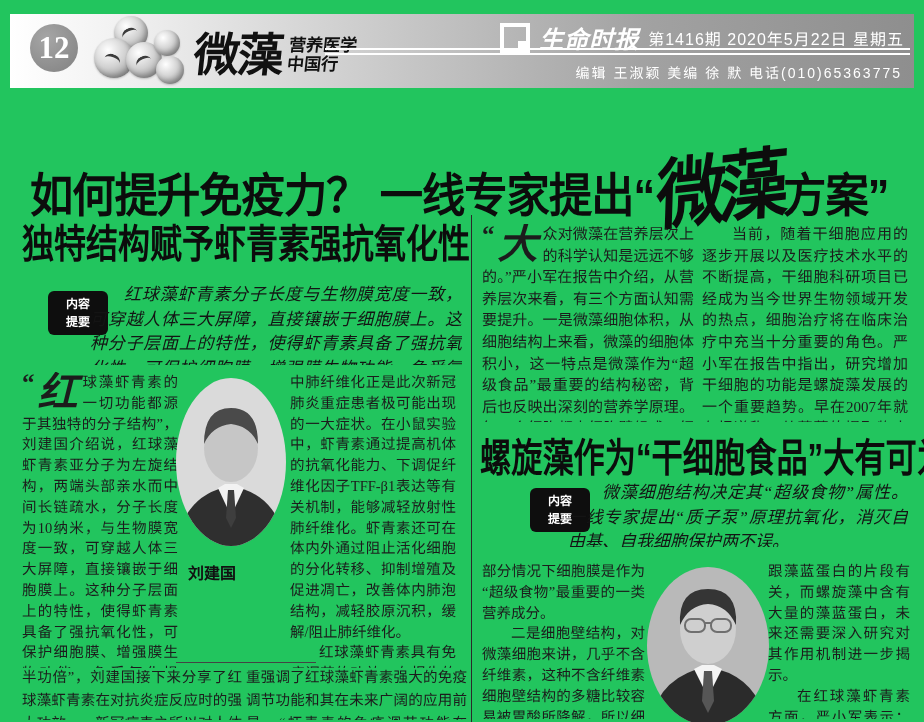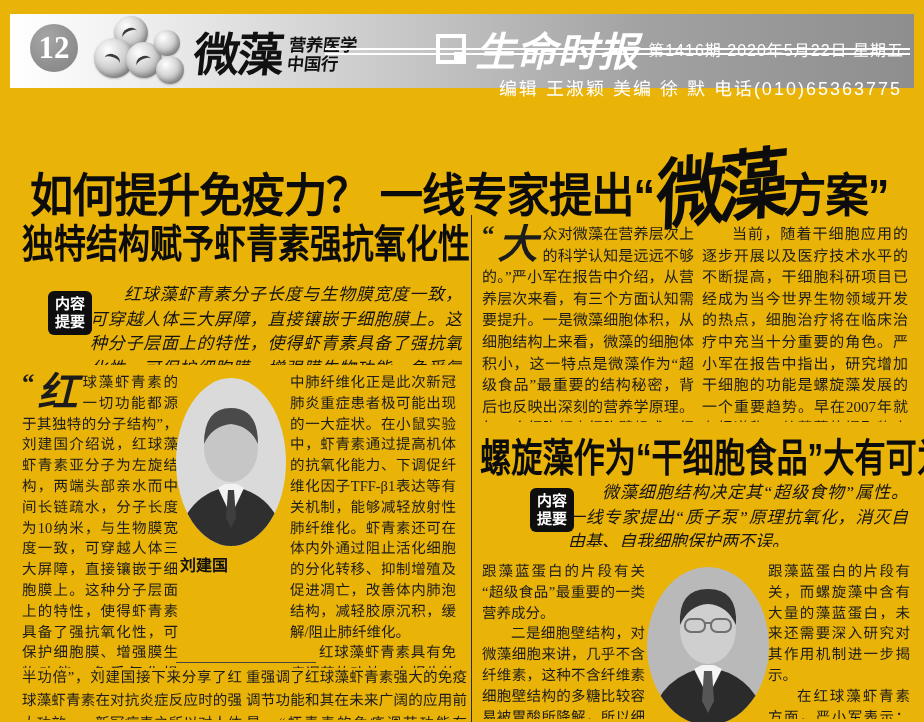--- a/index.html
+++ b/index.html
@@ -1,16 +1,16 @@
 <!DOCTYPE html>
 <html lang="zh-CN"><head>
 <meta charset="utf-8">
 <style>
   html,body{margin:0;padding:0;background:#fff;}
-  .page{position:relative;width:924px;height:722px;background:#eab308;overflow:hidden;
+  .page{position:relative;width:924px;height:722px;background:#22c55e;overflow:hidden;
         font-family:"Liberation Serif", serif;color:#1a1a1a;}
   
   .masthead{position:absolute;left:10px;top:14px;width:904px;height:74px;
     background:linear-gradient(to right,#ffffff 0%,#efefef 14%,#c9c9c9 42%,#a2a2a2 70%,#8e8e8e 100%);}
   .page-circle{position:absolute;left:20px;top:10px;width:48px;height:48px;border-radius:50%;
     background:radial-gradient(circle at 35% 30%,#a6a6a6,#8a8a8a 75%);
     color:#fff;font-family:"Liberation Serif",serif;font-weight:bold;font-size:31px;
     display:flex;align-items:center;justify-content:center;}
   .spheres{position:absolute;left:82px;top:2px;width:96px;height:72px;}
   .sphere{position:absolute;border-radius:50%;
@@ -26,52 +26,52 @@
   .w1{left:30px;top:12px;} .w2{left:12px;top:38px;transform:rotate(20deg);} .w3{left:44px;top:40px;}
   .logo-text{position:absolute;left:184px;top:18px;display:flex;align-items:center;gap:6px;
     font-family:"Liberation Sans",sans-serif;color:#111;}
   .logo-main{font-size:46px;font-weight:900;letter-spacing:-2px;transform:skewX(-6deg);line-height:46px;}
   .logo-subs{display:flex;flex-direction:column;line-height:19px;font-weight:900;font-size:17px;transform:skewX(-6deg);}
   .rule-a,.rule-b{position:absolute;background:#fff;height:2px;left:315px;width:585px;}
   .rule-a{top:34px;} .rule-b{top:39px;}
   .paper-row{position:absolute;right:10px;top:6px;display:flex;align-items:center;gap:9px;color:#fff;}
   .paper-icon{position:relative;width:22px;height:22px;border:4px solid #fff;}
   .paper-icon span{position:absolute;right:-3px;bottom:-3px;width:11px;height:11px;background:#fff;display:block;}
-  .paper-name{font-family:"Liberation Serif",serif;font-style:italic;font-weight:bold;font-size:40px;letter-spacing:1px;}
+  .paper-name{font-family:"Liberation Serif",serif;font-style:italic;font-weight:bold;font-size:24px;letter-spacing:1px;}
   .paper-issue{font-family:"Liberation Sans",sans-serif;font-size:16px;letter-spacing:1px;}
-  .editor-row{position:absolute;right:12px;top:60px;color:#fff;
-    font-family:"Liberation Sans",sans-serif;font-size:18px;letter-spacing:2px;}
+  .editor-row{position:absolute;right:12px;top:48px;color:#fff;
+    font-family:"Liberation Sans",sans-serif;font-size:14px;letter-spacing:2px;}
   
   .headline{position:absolute;left:30px;top:124px;width:890px;height:92px;white-space:nowrap;
     font-family:"Liberation Sans",sans-serif;font-weight:900;color:#0c0c0c;
     transform:scaleX(.92);transform-origin:0 50%;}
   .h-part{font-size:47px;line-height:88px;letter-spacing:-1px;}
   .h-brush{display:inline-block;font-family:"Liberation Serif",serif;font-weight:bold;
     font-size:76px;letter-spacing:-8px;transform:rotate(-6deg) skewX(-8deg);
     position:relative;top:4px;margin:0 2px;}
   
   .art-title{position:absolute;font-family:"Liberation Sans",sans-serif;font-weight:900;
     color:#0c0c0c;white-space:nowrap;font-size:40px;line-height:44px;transform-origin:0 50%;}
   .tag{position:absolute;width:36px;background:#0e0e0e;color:#fff;border-radius:6px;
-    padding:4px 4px;text-align:center;font-family:"Liberation Sans",sans-serif;
-    font-weight:bold;font-size:15px;line-height:18px;}
+    padding:4px 12px;text-align:center;font-family:"Liberation Sans",sans-serif;
+    font-weight:bold;font-size:12px;line-height:18px;}
   .tag span{display:block;}
   .summary{position:absolute;font-style:italic;font-size:17px;line-height:24.5px;
     text-align:justify;color:#141414;overflow:hidden;}
   .summary p{margin:0;text-indent:2em;}
   .body-col{position:absolute;font-size:14.5px;line-height:20.8px;text-align:justify;
     color:#1c1c1c;overflow:hidden;}
   .body-col p{margin:0;}
   .body-col p.indent{text-indent:2em;}
   .dc-quote{float:left;font-size:25px;line-height:22px;margin-right:1px;font-weight:bold;}
   .dc{float:left;font-size:40px;line-height:38px;padding:2px 5px 0 2px;font-weight:bold;font-style:italic;}
   .photo{position:absolute;}
   .caption{position:absolute;overflow:hidden;}
   .cap-name{font-family:"Liberation Sans",sans-serif;font-weight:bold;font-size:16px;
-    line-height:22px;color:#111;margin:4px;}
+    line-height:22px;color:#111;margin:12px;}
   .cap-role{font-style:italic;font-size:15px;line-height:21.5px;text-align:justify;margin:0;color:#161616;}
   .cap-rule{position:absolute;height:1px;background:#444;}
   .divider-v{position:absolute;left:471px;top:215px;width:1px;height:507px;background:#2a2a2a;}
 </style>
 </head>
 <body>
 
 <div class="page">
 
   <header class="masthead">
@@ -173,21 +173,21 @@
 
   <div class="tag" style="left:530px;top:488px;">
     <span>内容</span>
     <span>提要</span>
   </div>
   <div class="summary" style="left:568px;top:481px;width:340px;height:66px;">
     <p>微藻细胞结构决定其“超级食物”属性。一线专家提出“质子泵”原理抗氧化，消灭自由基、自我细胞保护两不误。</p>
   </div>
 
   <div class="body-col" style="left:482px;top:561px;width:163px;height:158px;">
-    <p>跟藻蓝蛋白的片段有关“超级食品”最重要的一类营养成分。</p>
+    <p>部分情况下细胞膜是作为“超级食物”最重要的一类营养成分。</p>
     <p class="indent">二是细胞壁结构，对微藻细胞来讲，几乎不含纤维素，这种不含纤维素细胞壁结构的多糖比较容易被胃酸所降解，所以细胞内所有的营养成分都能</p>
   </div>
 
   <div class="photo" style="left:647px;top:567px;">
     <svg width="122" height="158" viewBox="0 0 122 158">
       <defs>
           <clipPath id="clipR">
             <ellipse cx="61" cy="79" rx="61" ry="79"></ellipse>
           </clipPath>
         </defs>

